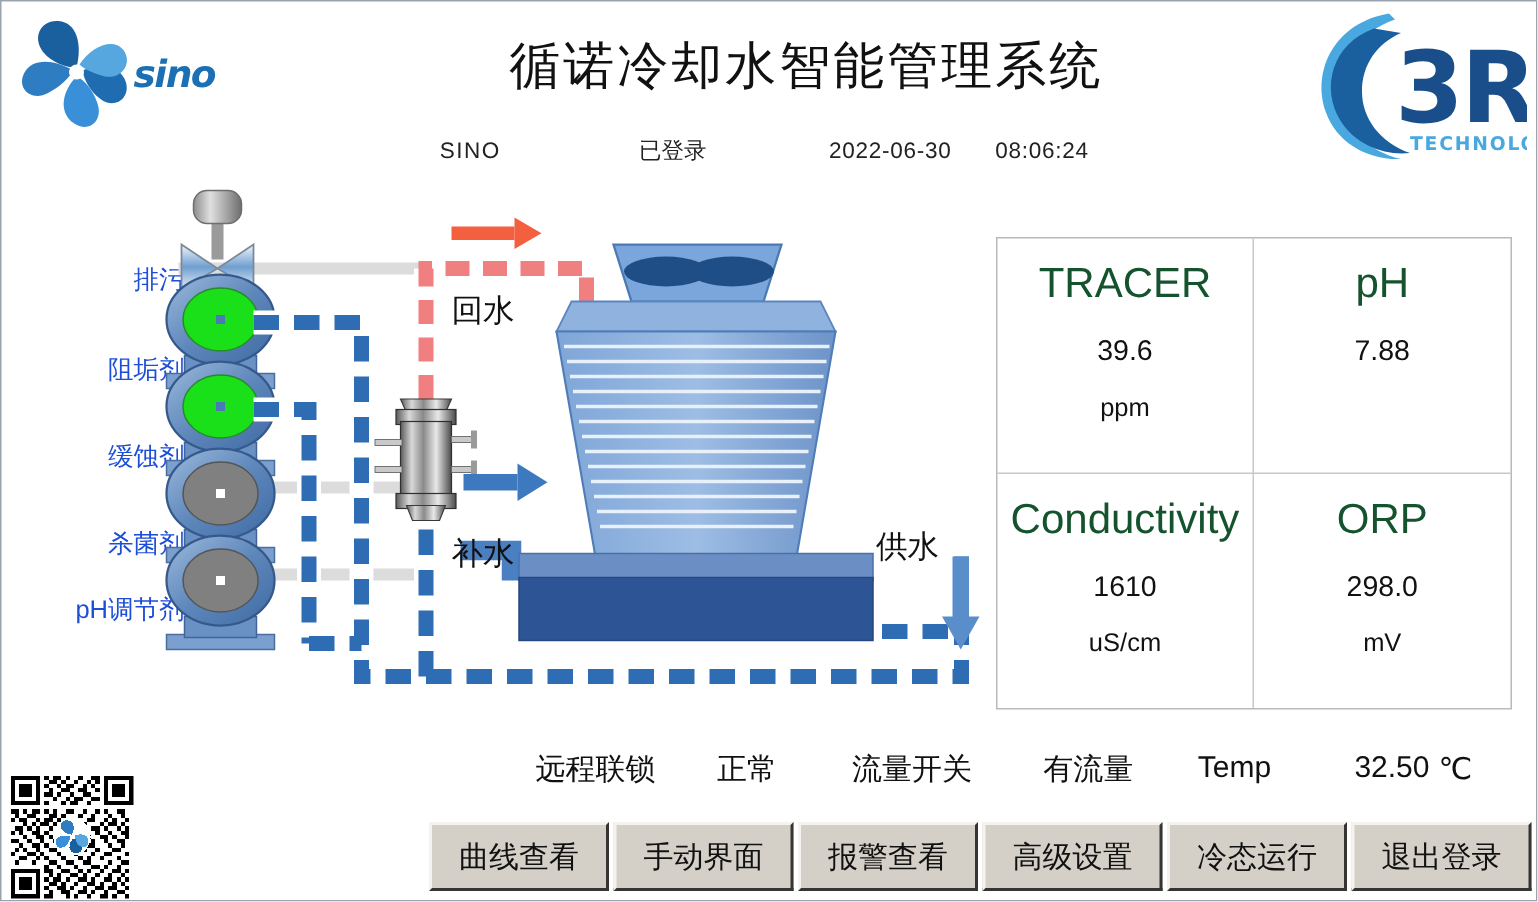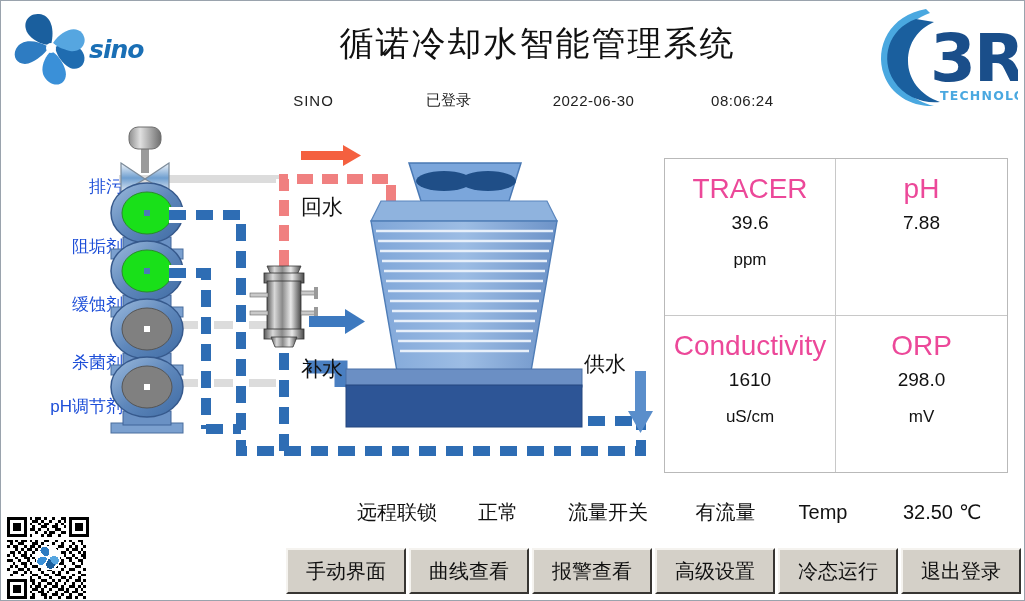--- a/index.html
+++ b/index.html
@@ -26,21 +26,21 @@
   }
   #header-meta {
     position:absolute; left:0; top:90px; width:1025px;
     text-align:center; font-size:15px; color:#222;
     display:flex; justify-content:center; align-items:center; gap:0;
   }
   #header-meta .m { display:inline-block; }
   #meta-user { width:120px; text-align:center; letter-spacing:1px; }
   #meta-status { width:150px; text-align:center; }
   #meta-date { width:140px; text-align:center; letter-spacing:0.5px; }
-  #meta-time { width:110px; text-align:right; letter-spacing:0.5px; }
+  #meta-time { width:110px; text-align:left; letter-spacing:0.5px; }
 
   
   #sino-logo { position:absolute; left:8px; top:8px; width:145px; height:80px; }
   #sino-mark { position:absolute; left:2px; top:2px; width:78px; height:76px; }
   #sino-text {
     position:absolute; left:80px; top:26px;
     font-size:25px; font-weight:bold; font-style:italic;
     color:#1a6fb5; letter-spacing:-1px;
     font-family:"DejaVu Sans", sans-serif;
   }
@@ -64,22 +64,22 @@
     border:1px solid #b9b9b9; background:#fff;
     display:grid; grid-template-columns:1fr 1fr; grid-template-rows:1fr 1fr;
   }
   .measure-cell {
     border-right:1px solid #c8c8c8; border-bottom:1px solid #c8c8c8;
     display:flex; flex-direction:column; align-items:center;
     justify-content:flex-start; padding-top:12px;
   }
   .measure-cell:nth-child(2), .measure-cell:nth-child(4) { border-right:none; }
   .measure-cell:nth-child(3), .measure-cell:nth-child(4) { border-bottom:none; }
-  .m-name  { font-size:28px; color:#ec4899; line-height:1.25; }
-  .m-value { font-size:19px; color:#111; margin-top:6px; }
+  .m-name  { font-size:28px; color:#14532d; line-height:1.25; }
+  .m-value { font-size:19px; color:#111; margin-top:18px; }
   .m-unit  { font-size:17px; color:#111; margin-top:16px; }
 
   
   #status-bar {
     position:absolute; left:340px; top:495px; width:680px; height:32px;
     display:flex; align-items:center; font-size:20px; color:#111;
   }
   #status-bar .sb { white-space:nowrap; }
   #st-remote-label { width:112px; text-align:center; }
   #st-remote-value { width:90px;  text-align:center; }
@@ -339,22 +339,22 @@
     <span class="sb" id="st-remote-label">远程联锁</span>
     <span class="sb" id="st-remote-value">正常</span>
     <span class="sb" id="st-flow-label">流量开关</span>
     <span class="sb" id="st-flow-value">有流量</span>
     <span class="sb" id="st-temp-label">Temp</span>
     <span class="sb" id="st-temp-value">32.50</span>
     <span class="sb" id="st-temp-unit">℃</span>
   </div>
 
   <div id="button-bar">
+    <button class="hmi-button">曲线查看</button>
     <button class="hmi-button">手动界面</button>
-    <button class="hmi-button">曲线查看</button>
     <button class="hmi-button">报警查看</button>
     <button class="hmi-button">高级设置</button>
     <button class="hmi-button">冷态运行</button>
     <button class="hmi-button">退出登录</button>
   </div>
 
   <svg id="qr-code" viewBox="0 0 29 29" shape-rendering="crispEdges">
     <rect width="29" height="29" fill="#ffffff"></rect>
     <g fill="#000000">
       <path d="M0 0h7v7h-7z"></path>

